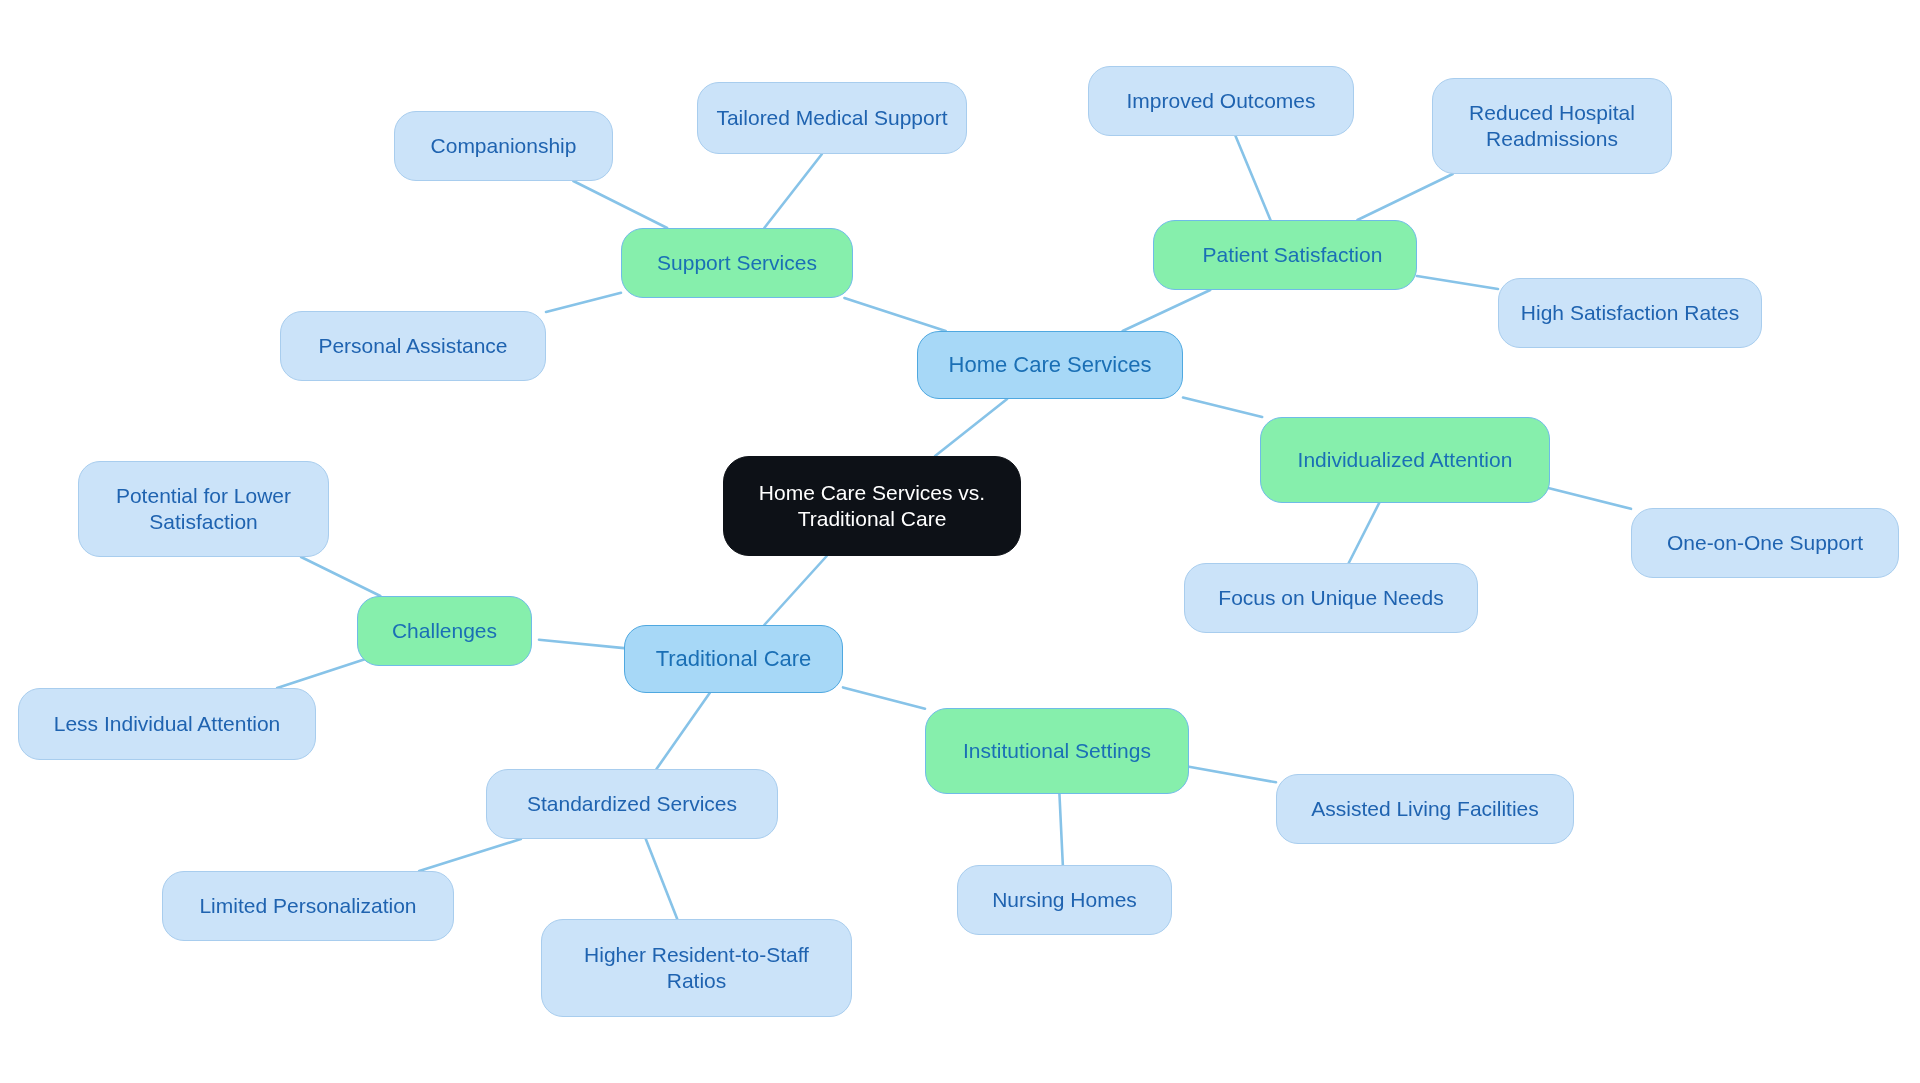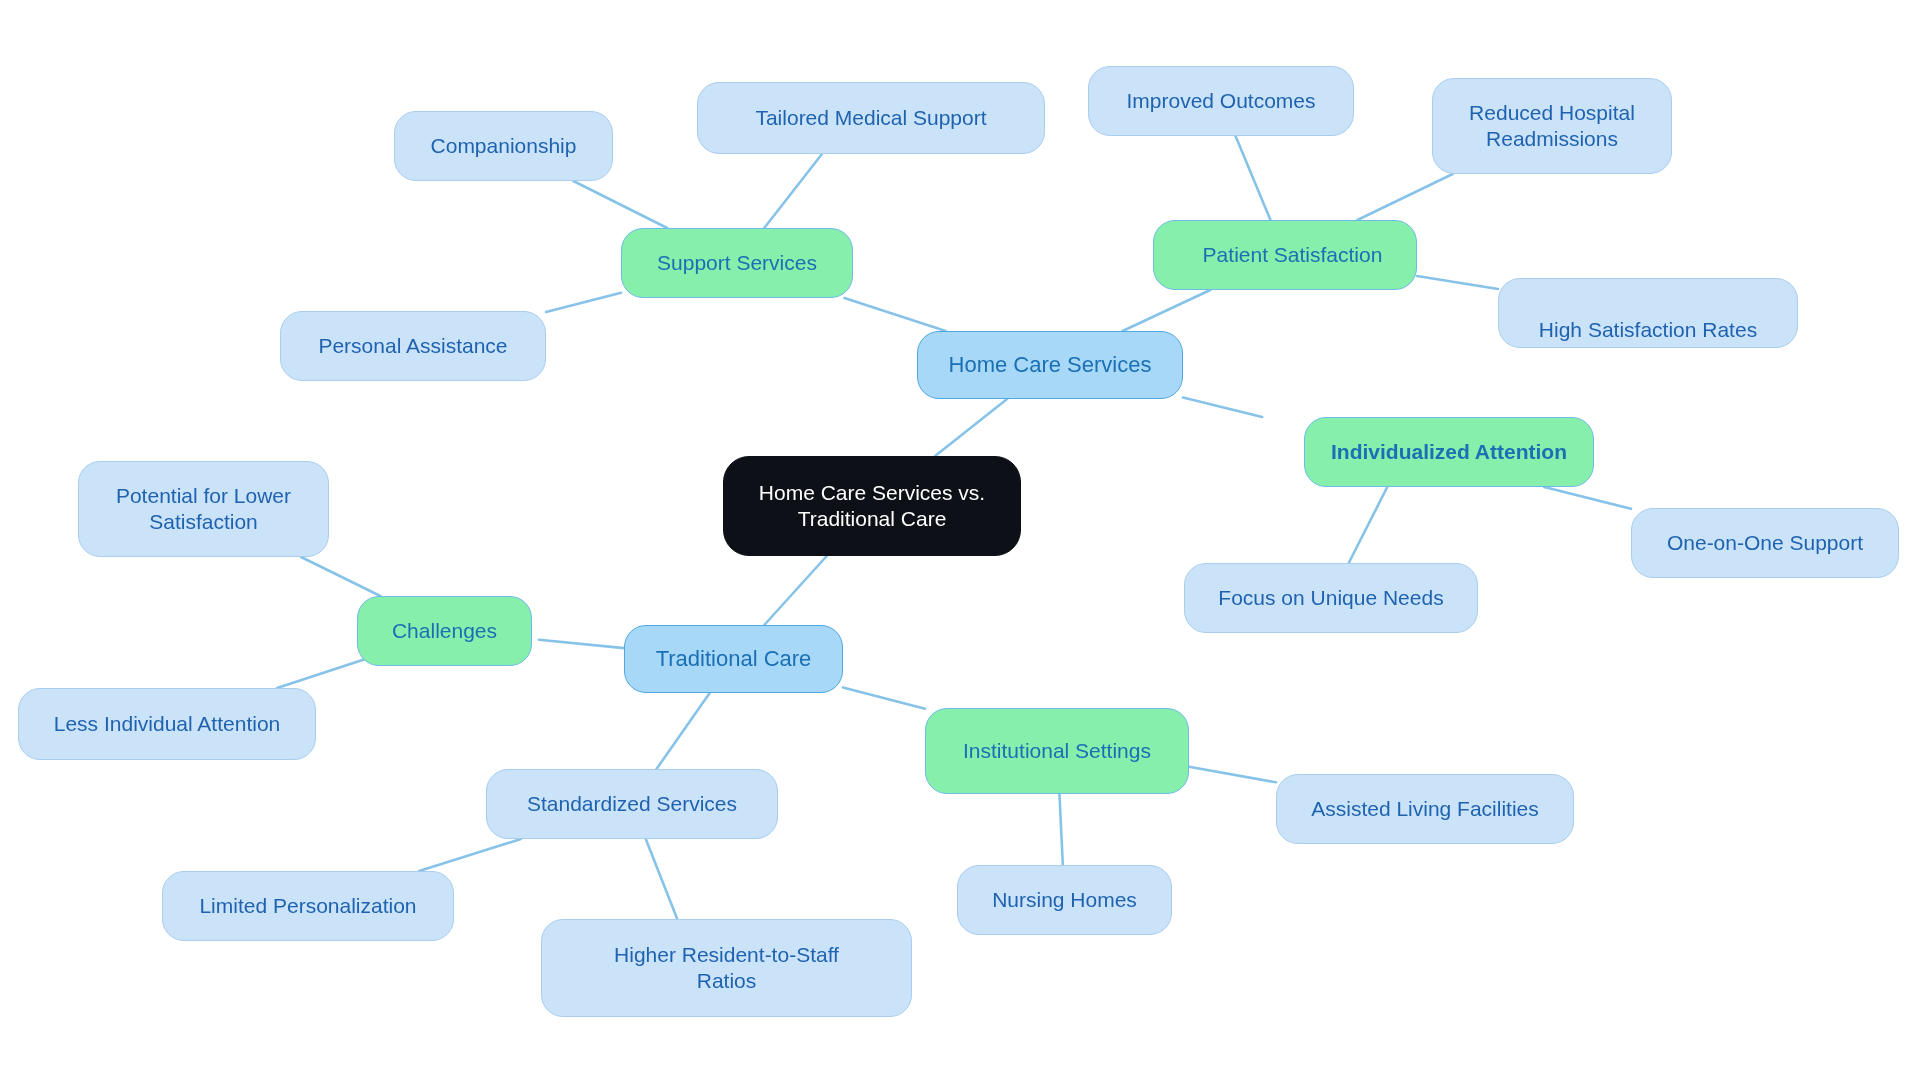--- a/index.html
+++ b/index.html
@@ -90,35 +90,35 @@
       <line x1="1189" y1="766.6739130434783" x2="1276" y2="782.2771739130435" stroke="#87c3e8" stroke-width="2.6" stroke-linecap="round"></line>
       <line x1="1058.6719745222929" y1="778" x2="1062.8280254777071" y2="865" stroke="#87c3e8" stroke-width="2.6" stroke-linecap="round"></line>
     </svg>
   <div id="node-layer">
       <div class="node node-root" style="left: 723px; top: 456px; width: 298px; height: 100px;"><span>Home Care Services vs.
 Traditional Care</span></div>
       <div class="node node-l1" style="left: 917px; top: 331px; width: 266px; height: 68px;"><span>Home Care Services</span></div>
       <div class="node node-l1" style="left: 624px; top: 625px; width: 219px; height: 68px;"><span>Traditional Care</span></div>
       <div class="node node-l2" style="left: 621px; top: 228px; width: 232px; height: 70px;"><span>Support Services</span></div>
       <div class="node node-leaf" style="left: 394px; top: 111px; width: 219px; height: 70px;"><span>Companionship</span></div>
-      <div class="node node-leaf" style="left: 697px; top: 82px; width: 348px; height: 72px;"><span>Tailored Medical Support</span></div>
+      <div class="node node-leaf" style="left: 697px; top: 82px; width: 270px; height: 72px;"><span>Tailored Medical Support</span></div>
       <div class="node node-leaf" style="left: 280px; top: 311px; width: 266px; height: 70px;"><span>Personal Assistance</span></div>
       <div class="node node-l2" style="left: 1153px; top: 220px; width: 264px; height: 70px; padding-left: 25px;"><span>Patient Satisfaction</span></div>
       <div class="node node-leaf" style="left: 1088px; top: 66px; width: 266px; height: 70px;"><span>Improved Outcomes</span></div>
       <div class="node node-leaf" style="left: 1432px; top: 78px; width: 240px; height: 96px;"><span>Reduced Hospital
 Readmissions</span></div>
-      <div class="node node-leaf" style="left: 1498px; top: 278px; width: 300px; height: 70px; align-items: flex-end;"><span>High Satisfaction Rates</span></div>
-      <div class="node node-l2" style="left: 1304px; top: 417px; width: 290px; height: 70px; font-weight: bold;"><span>Individualized Attention</span></div>
+      <div class="node node-leaf" style="left: 1498px; top: 278px; width: 264px; height: 70px;"><span>High Satisfaction Rates</span></div>
+      <div class="node node-l2" style="left: 1260px; top: 417px; width: 290px; height: 86px;"><span>Individualized Attention</span></div>
       <div class="node node-leaf" style="left: 1184px; top: 563px; width: 294px; height: 70px;"><span>Focus on Unique Needs</span></div>
       <div class="node node-leaf" style="left: 1631px; top: 508px; width: 268px; height: 70px;"><span>One-on-One Support</span></div>
       <div class="node node-l2" style="left: 357px; top: 596px; width: 175px; height: 70px;"><span>Challenges</span></div>
       <div class="node node-leaf" style="left: 78px; top: 461px; width: 251px; height: 96px;"><span>Potential for Lower
 Satisfaction</span></div>
       <div class="node node-leaf" style="left: 18px; top: 688px; width: 298px; height: 72px;"><span>Less Individual Attention</span></div>
       <div class="node node-leaf" style="left: 486px; top: 769px; width: 292px; height: 70px;"><span>Standardized Services</span></div>
       <div class="node node-leaf" style="left: 162px; top: 871px; width: 292px; height: 70px;"><span>Limited Personalization</span></div>
-      <div class="node node-leaf" style="left: 541px; top: 919px; width: 371px; height: 98px;"><span>Higher Resident-to-Staff
+      <div class="node node-leaf" style="left: 541px; top: 919px; width: 311px; height: 98px;"><span>Higher Resident-to-Staff
 Ratios</span></div>
       <div class="node node-l2" style="left: 925px; top: 708px; width: 264px; height: 86px;"><span>Institutional Settings</span></div>
       <div class="node node-leaf" style="left: 1276px; top: 774px; width: 298px; height: 70px;"><span>Assisted Living Facilities</span></div>
       <div class="node node-leaf" style="left: 957px; top: 865px; width: 215px; height: 70px;"><span>Nursing Homes</span></div>
     </div>
 </div>
 
 </body></html>

